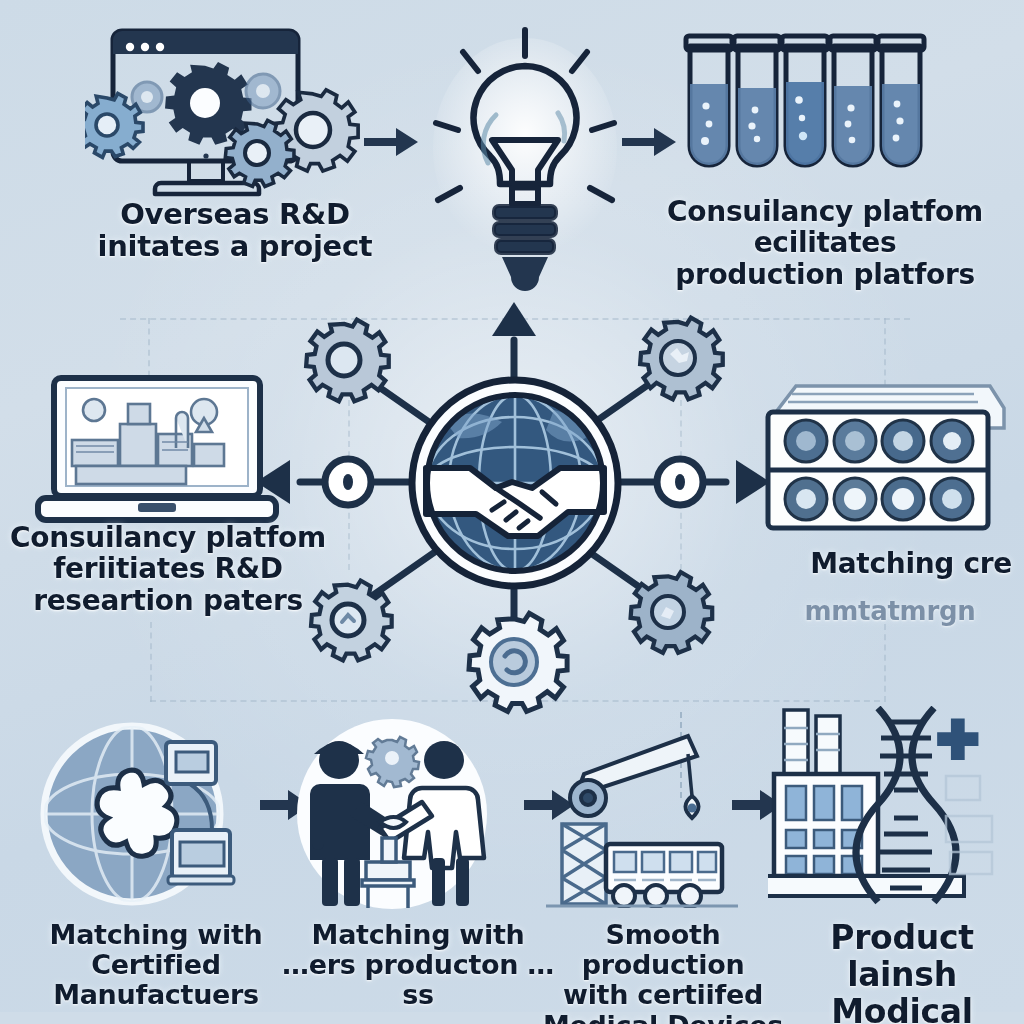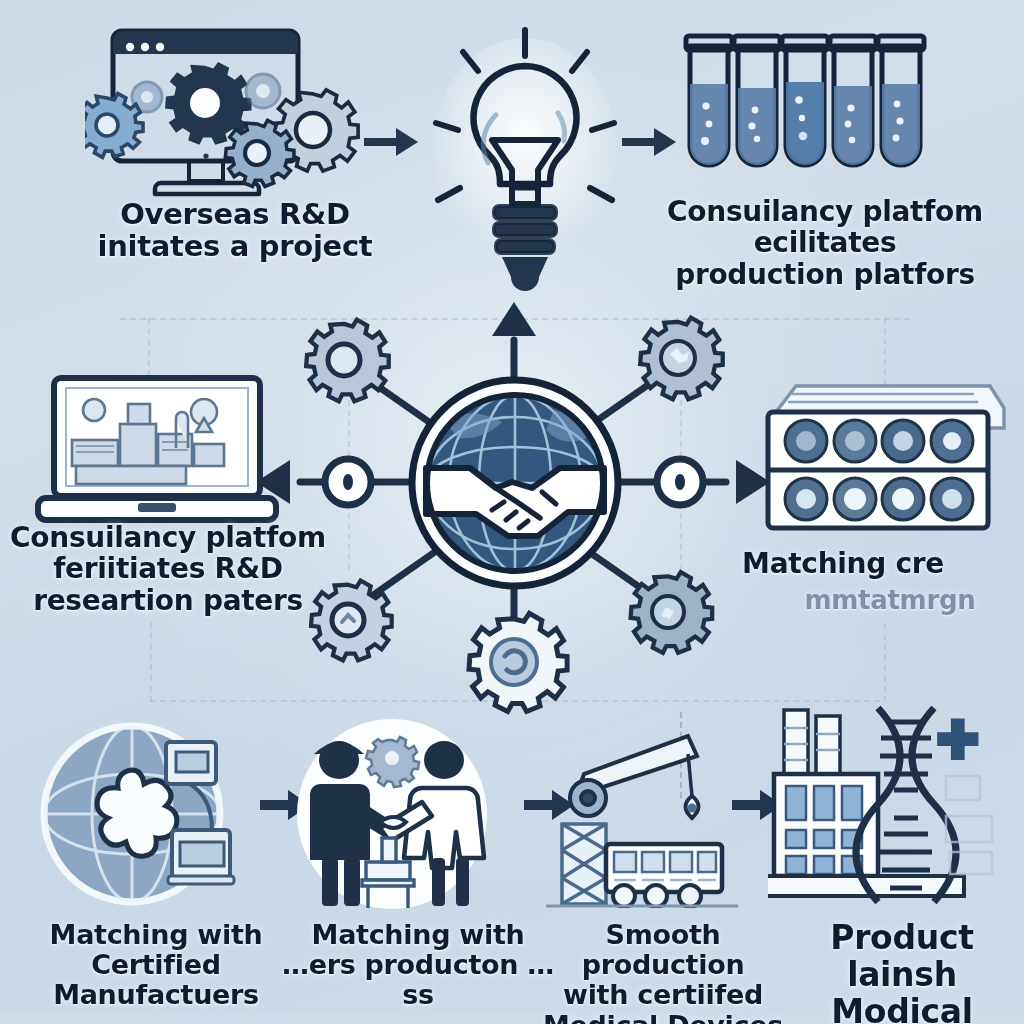--- a/index.html
+++ b/index.html
@@ -21,21 +21,21 @@
   .cap{
     position:absolute;
     color:#101c2e;
     font-weight:700;
     line-height:1.12;
     text-align:center;
     letter-spacing:-0.3px;
     text-shadow:0 1px 2px rgba(255,255,255,0.85), 0 0 7px rgba(235,243,250,0.95);
     white-space:pre-line;
   }
-  .cap.faded{color:#5f7590;opacity:.72;}
+  .cap.faded{color:#5f7590;opacity:.72;margin-top:11px;}
   .cap-blur{filter:blur(0.45px);}
 
   
   .ink{stroke:#16243a;fill:none;stroke-linecap:round;stroke-linejoin:round;}
 
   
   .dash{position:absolute;border-color:#9fb4c8;}
 </style>
 </head>
 <body>
@@ -373,21 +373,21 @@
           <circle cx="141" cy="127" r="11" fill="#edf4fa"></circle>
         <circle cx="190" cy="127" r="21" fill="#4d6e90" stroke="#203348" stroke-width="3"></circle>
           <circle cx="190" cy="127" r="10" fill="#cfe0ed"></circle>
       </g>
     </svg>
   </div>
 
   <div class="cap" style="left:8px;top:522px;width:320px;font-size:28px;">Consuilancy platfom
 feriitiates R&amp;D
 researtion paters</div>
-  <div class="cap" style="left:718px;top:548px;width:250px;font-size:28px;">Matching cre</div>
+  <div class="cap" style="left:762px;top:548px;width:250px;font-size:28px;text-align:right;">Matching cre</div>
   <div class="cap faded cap-blur" style="left:770px;top:586px;width:240px;font-size:26px;">mmtatmrgn</div>
 
   <div class="abs" style="left:258px;top:785px;">
     <svg width="56" height="40" viewBox="0 0 56 40">
       <path d="M2 15 h28 v-10 l22 15 -22 15 v-10 h-28 z" fill="#23364f"></path>
     </svg>
   </div>
   <div class="abs" style="left:522px;top:785px;">
     <svg width="56" height="40" viewBox="0 0 56 40">
       <path d="M2 15 h28 v-10 l22 15 -22 15 v-10 h-28 z" fill="#23364f"></path>

